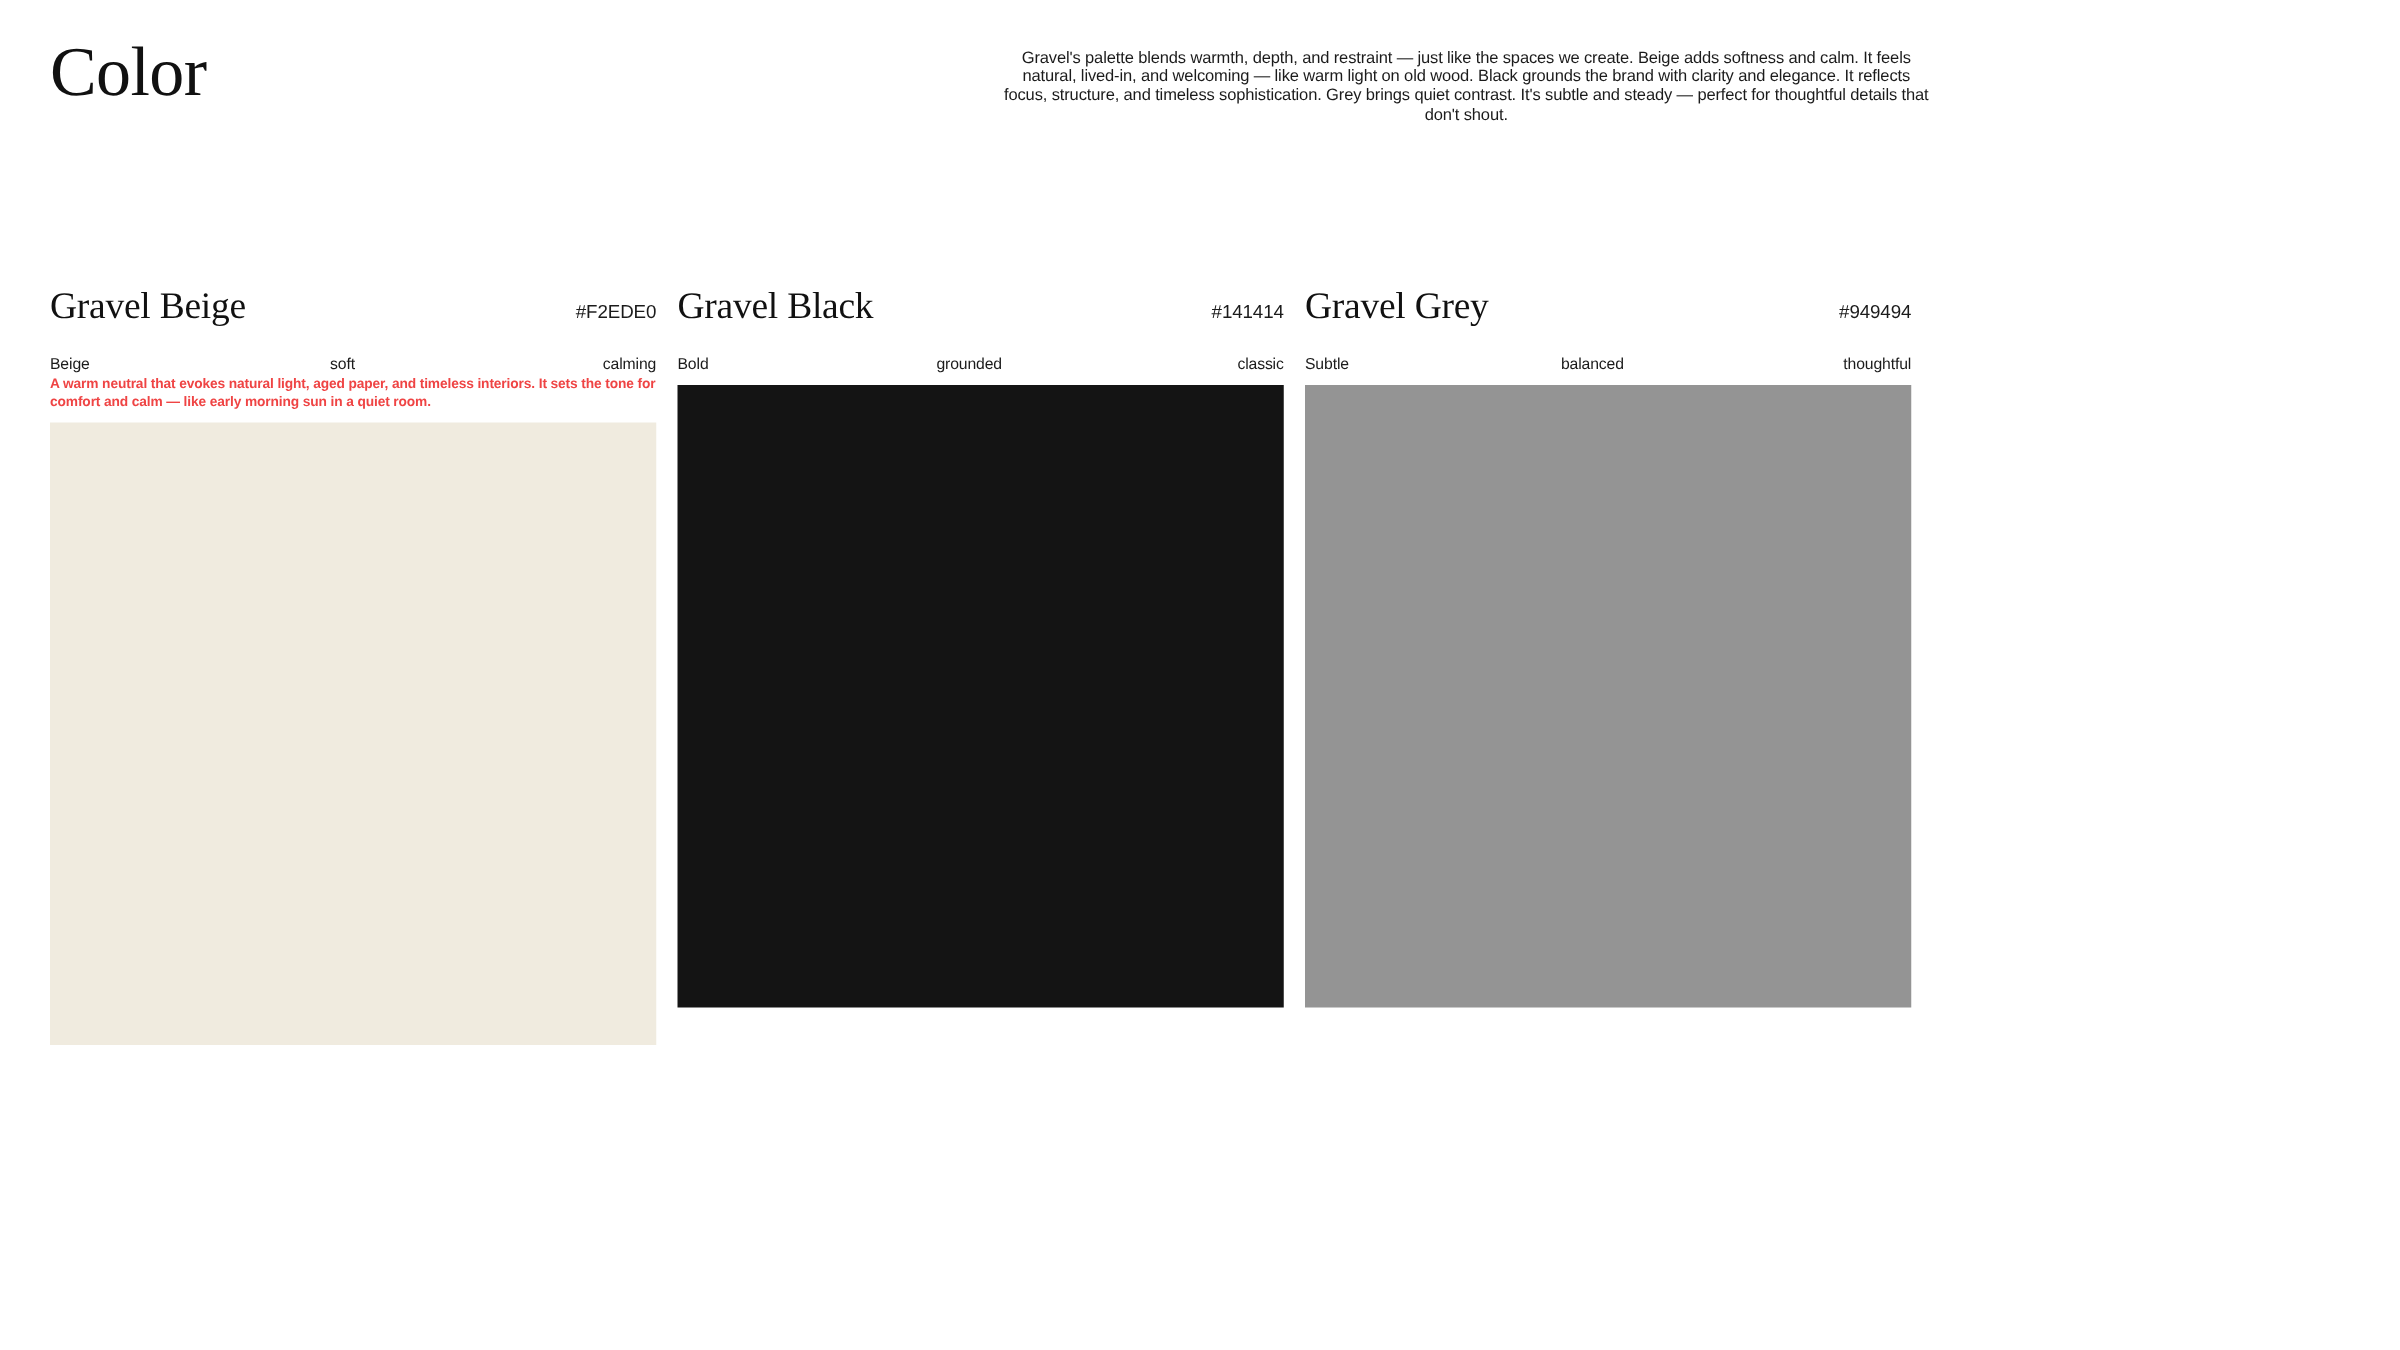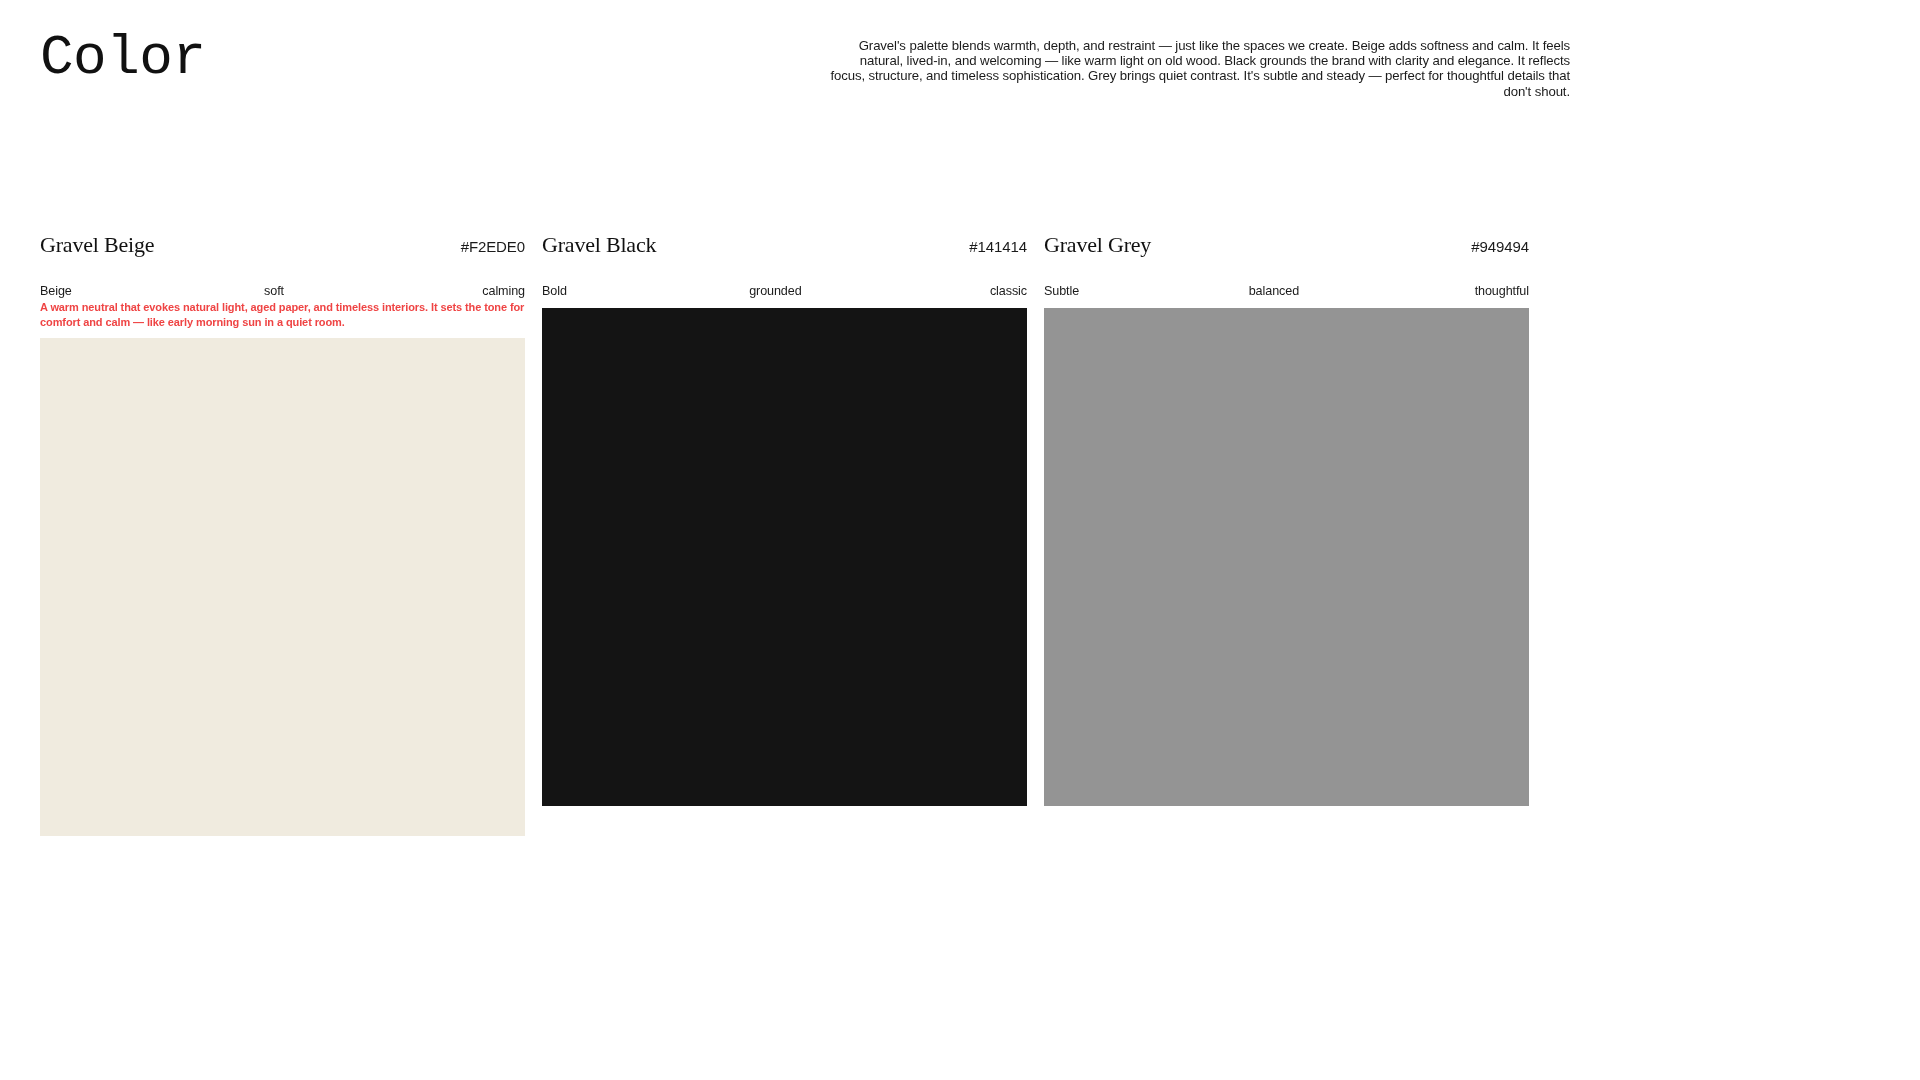--- a/index.html
+++ b/index.html
@@ -26,38 +26,38 @@
     top: 0;
     left: 0;
     width: 1920px;
     height: 210px;
   }
 
   .page-title {
     position: absolute;
     left: 40px;
     top: 30px;
-    font-family: Liberation Mono, monospace;
+    font-family: Liberation Serif, serif;
     font-size: 56px;
     line-height: 1.0;
     font-weight: 400;
     letter-spacing: -0.5px;
     color: #111111;
   }
 
   .intro {
     position: absolute;
-    left: 824px;
+    left: 800px;
     top: 38px;
     width: 746px;
     font-size: 13.2px;
     line-height: 15.2px;
     letter-spacing: -0.1px;
     color: #1b1b1b;
-    text-align: right;
+    text-align: center;
   }
 
   
   .swatch-grid {
     position: absolute;
     left: 0;
     top: 228px;
     width: 1920px;
     display: flex;
     gap: 17px;
@@ -73,21 +73,21 @@
 
   .swatch-head {
     display: flex;
     align-items: baseline;
     justify-content: space-between;
     height: 42px;
   }
 
   .swatch-name {
     font-family: "Liberation Serif", serif;
-    font-size: 22px;
+    font-size: 30px;
     line-height: 34px;
     font-weight: 400;
     letter-spacing: -0.2px;
     color: #111111;
   }
 
   .swatch-hex {
     font-size: 15px;
     line-height: 14px;
     letter-spacing: -0.1px;

